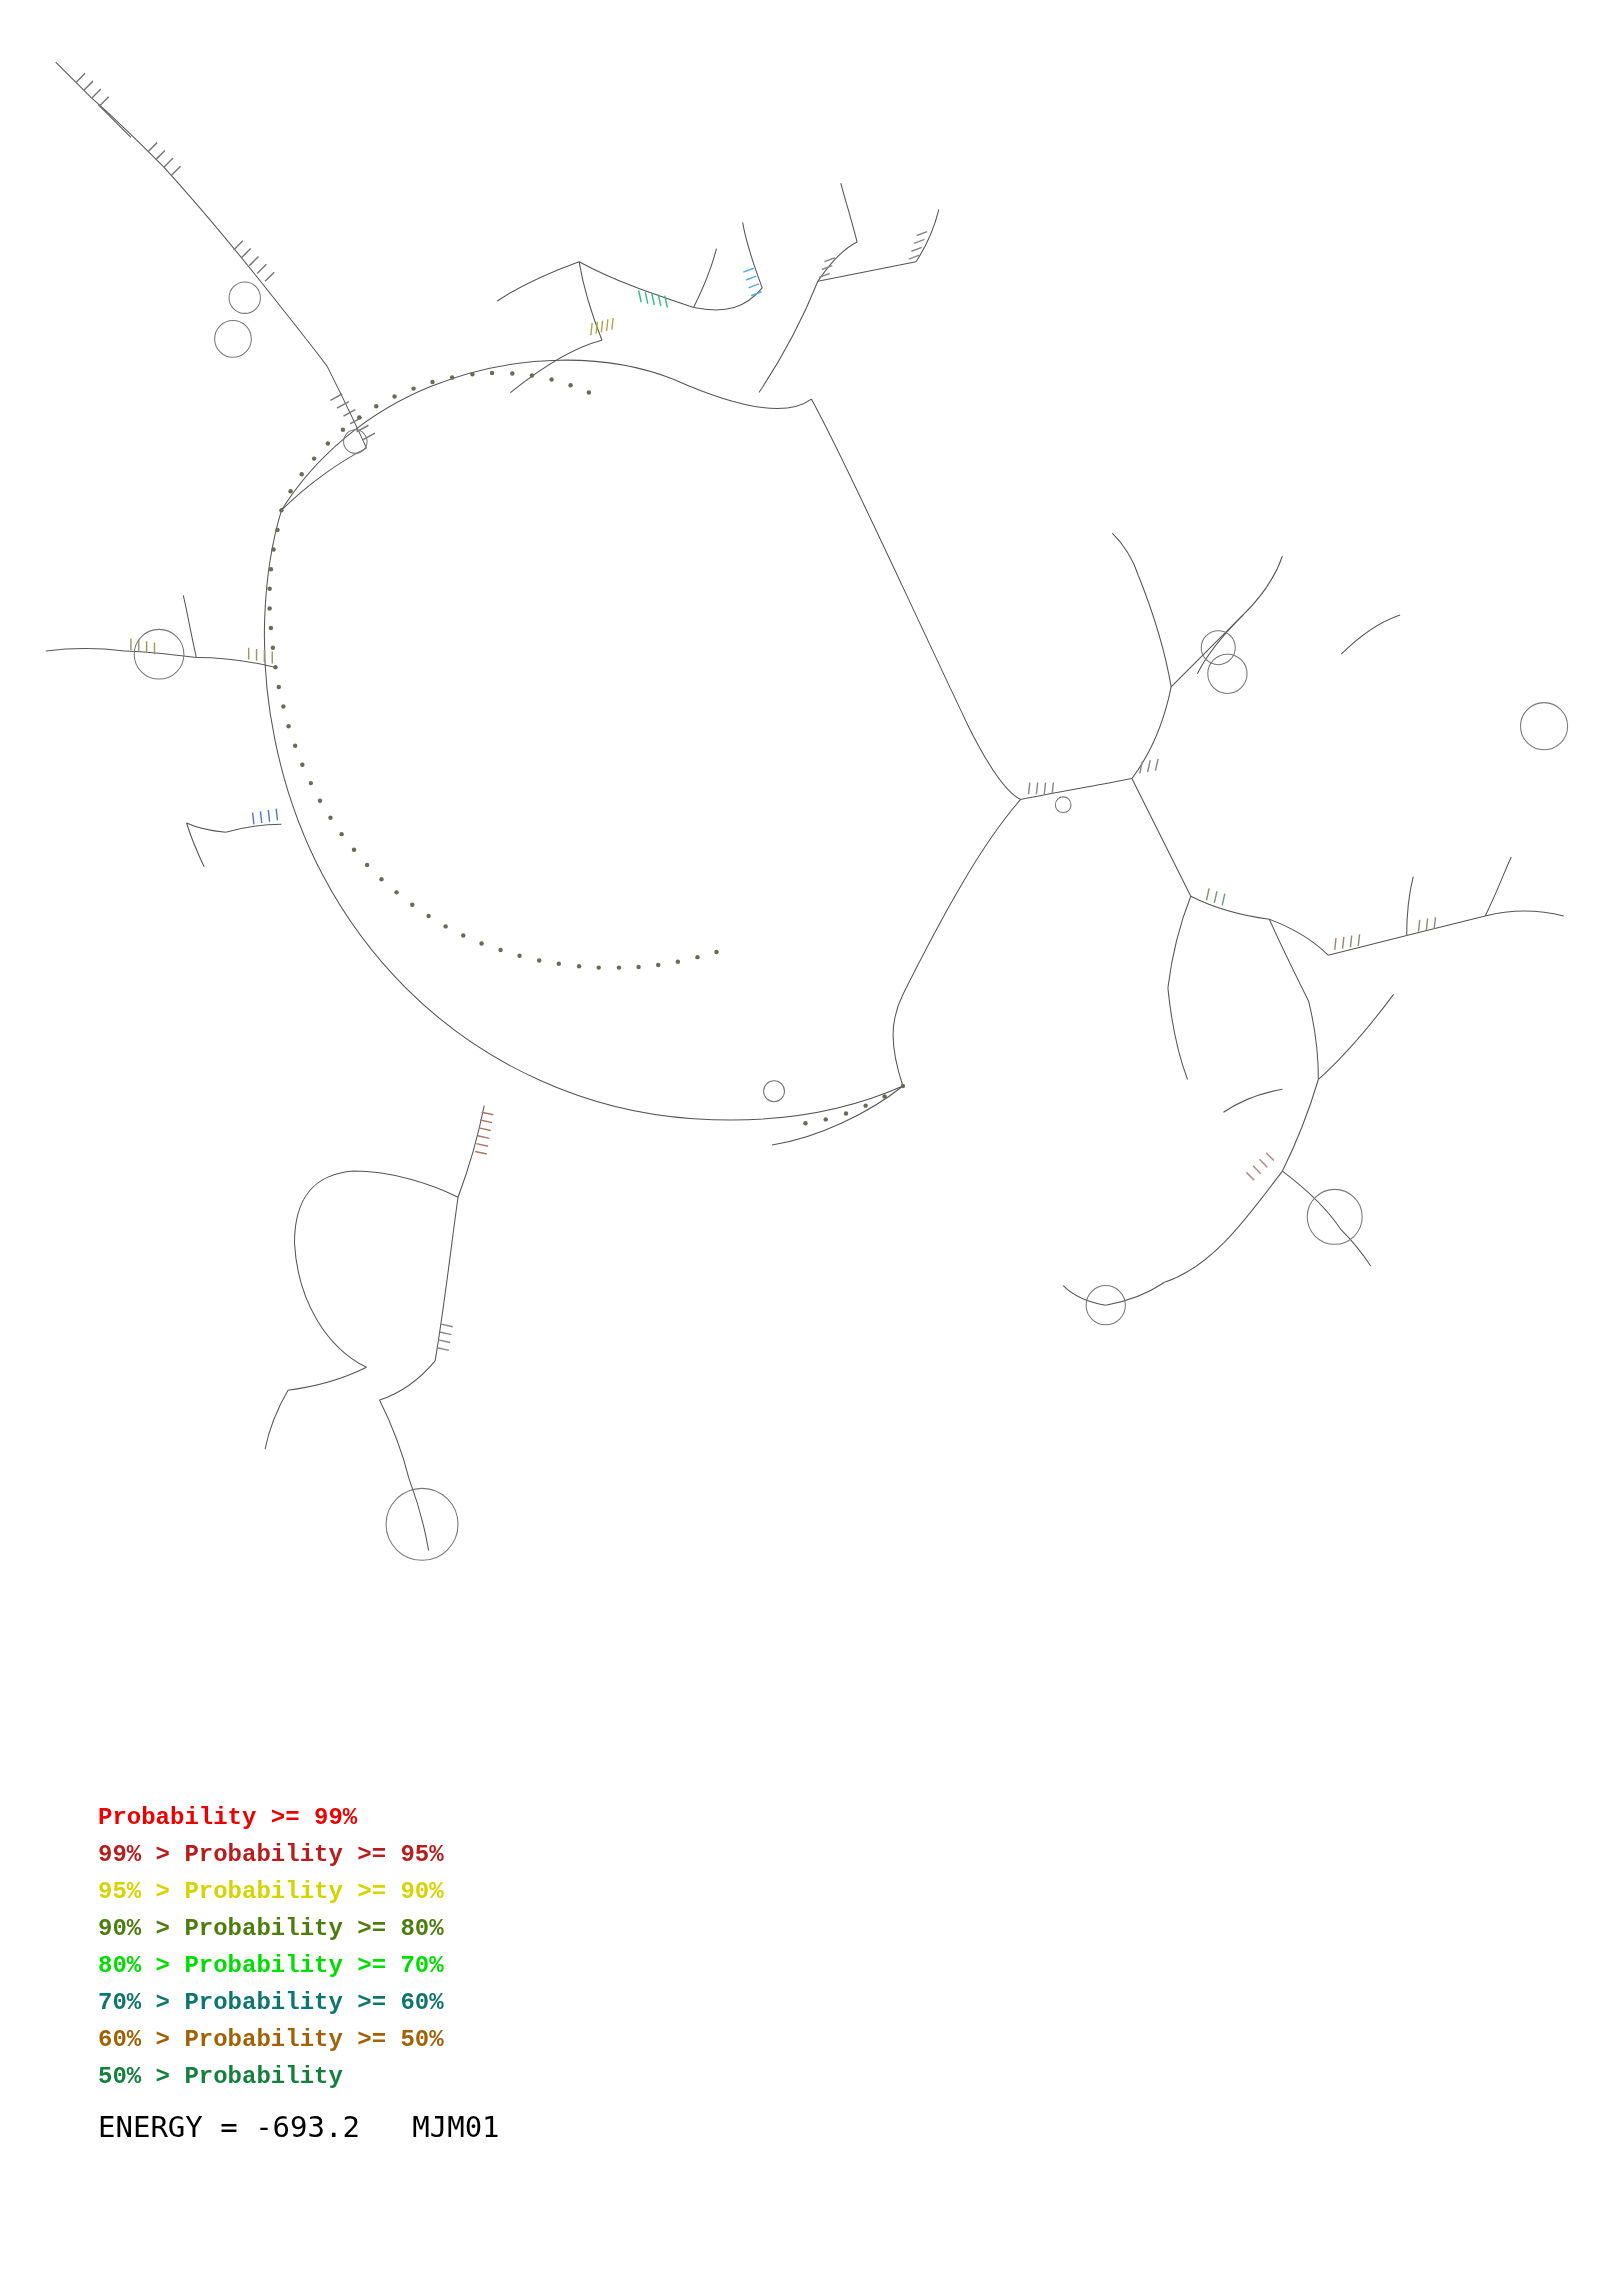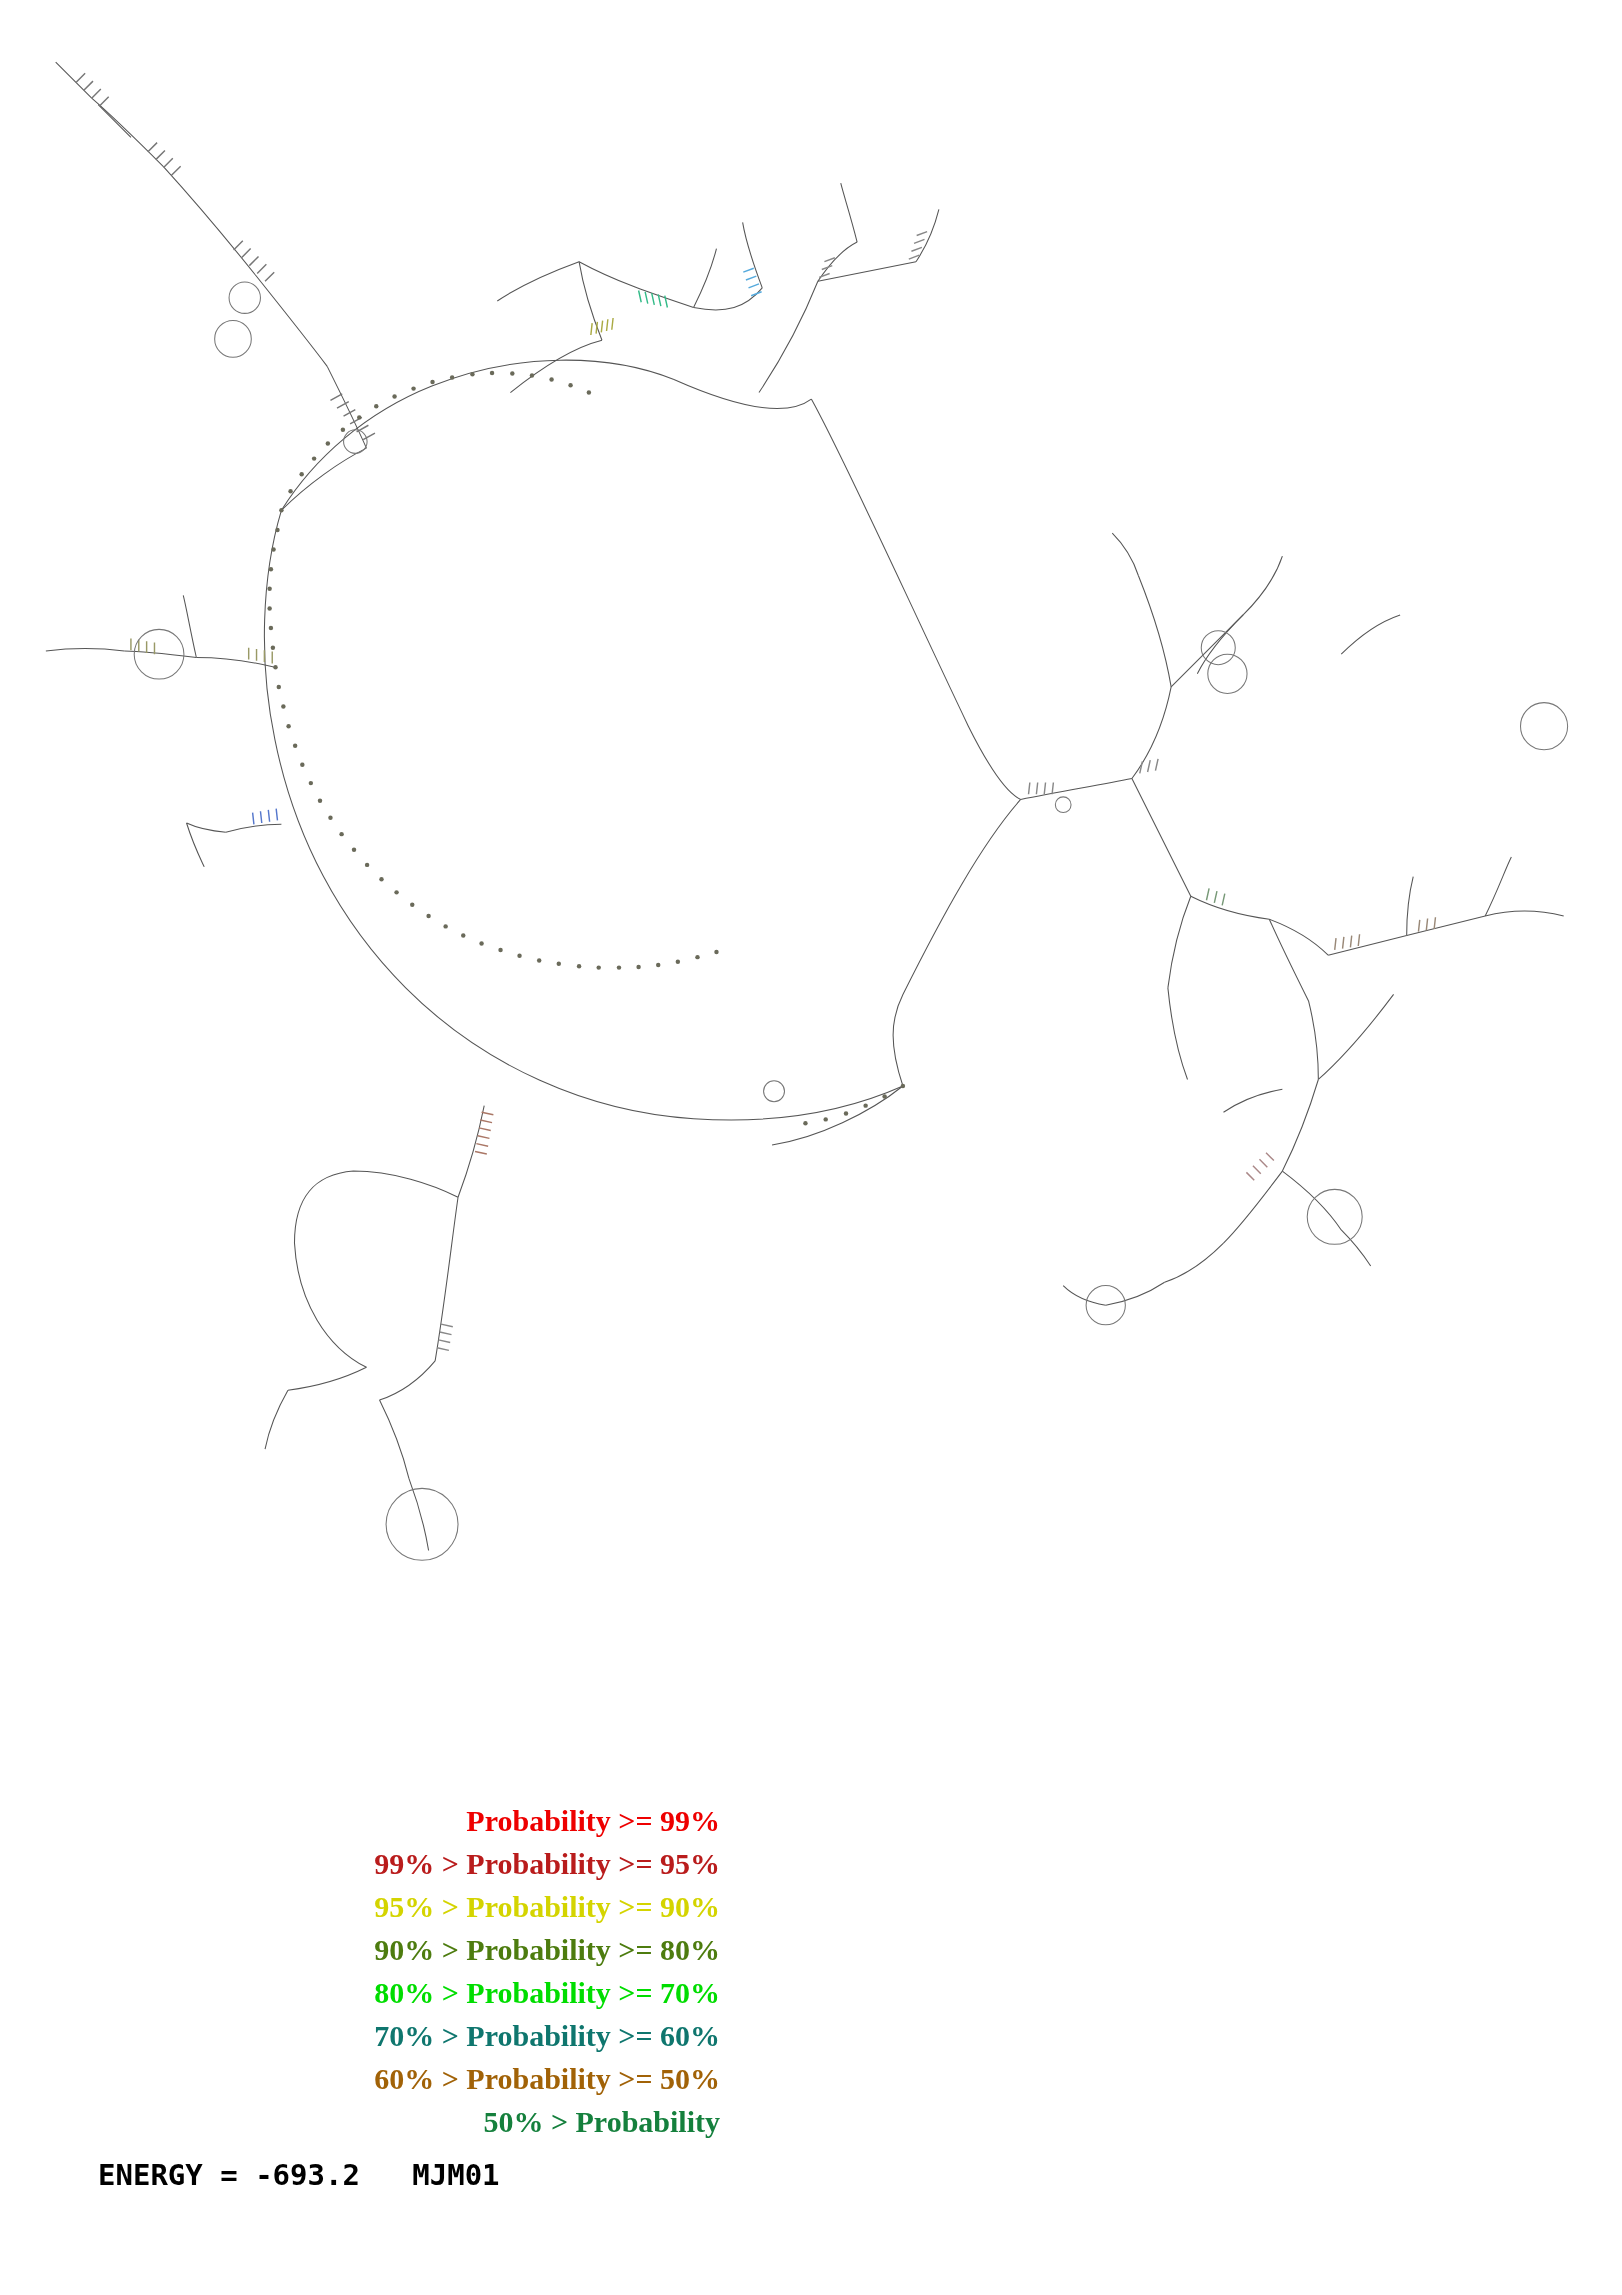--- a/index.html
+++ b/index.html
@@ -24,34 +24,33 @@
   #structure-figure svg {
     display: block;
   }
   #legend-block {
     position: absolute;
     left: 98px;
     top: 1806px;
     width: 785px;
   }
   .legend-row {
-    font-family: Liberation Serif, serif;
-    font-size: 30px;
+    font-family: Liberation Mono, monospace;
+    font-size: 24px;
     font-weight: bold;
     line-height: 1.0;
     letter-spacing: 0px;
     white-space: pre;
     margin: 0 0 13px 0;
-    text-align: right;
     width: 622px;
   }
   .energy-row {
     font-family: "DejaVu Sans Mono", monospace;
     font-size: 29px;
-    font-weight: bold;
+    font-weight: normal;
     color: #000000;
     white-space: pre;
     margin-top: 21px;
     text-align: left;
     padding-left: 0px;
   }
 </style>
 </head>
 <body>
 

